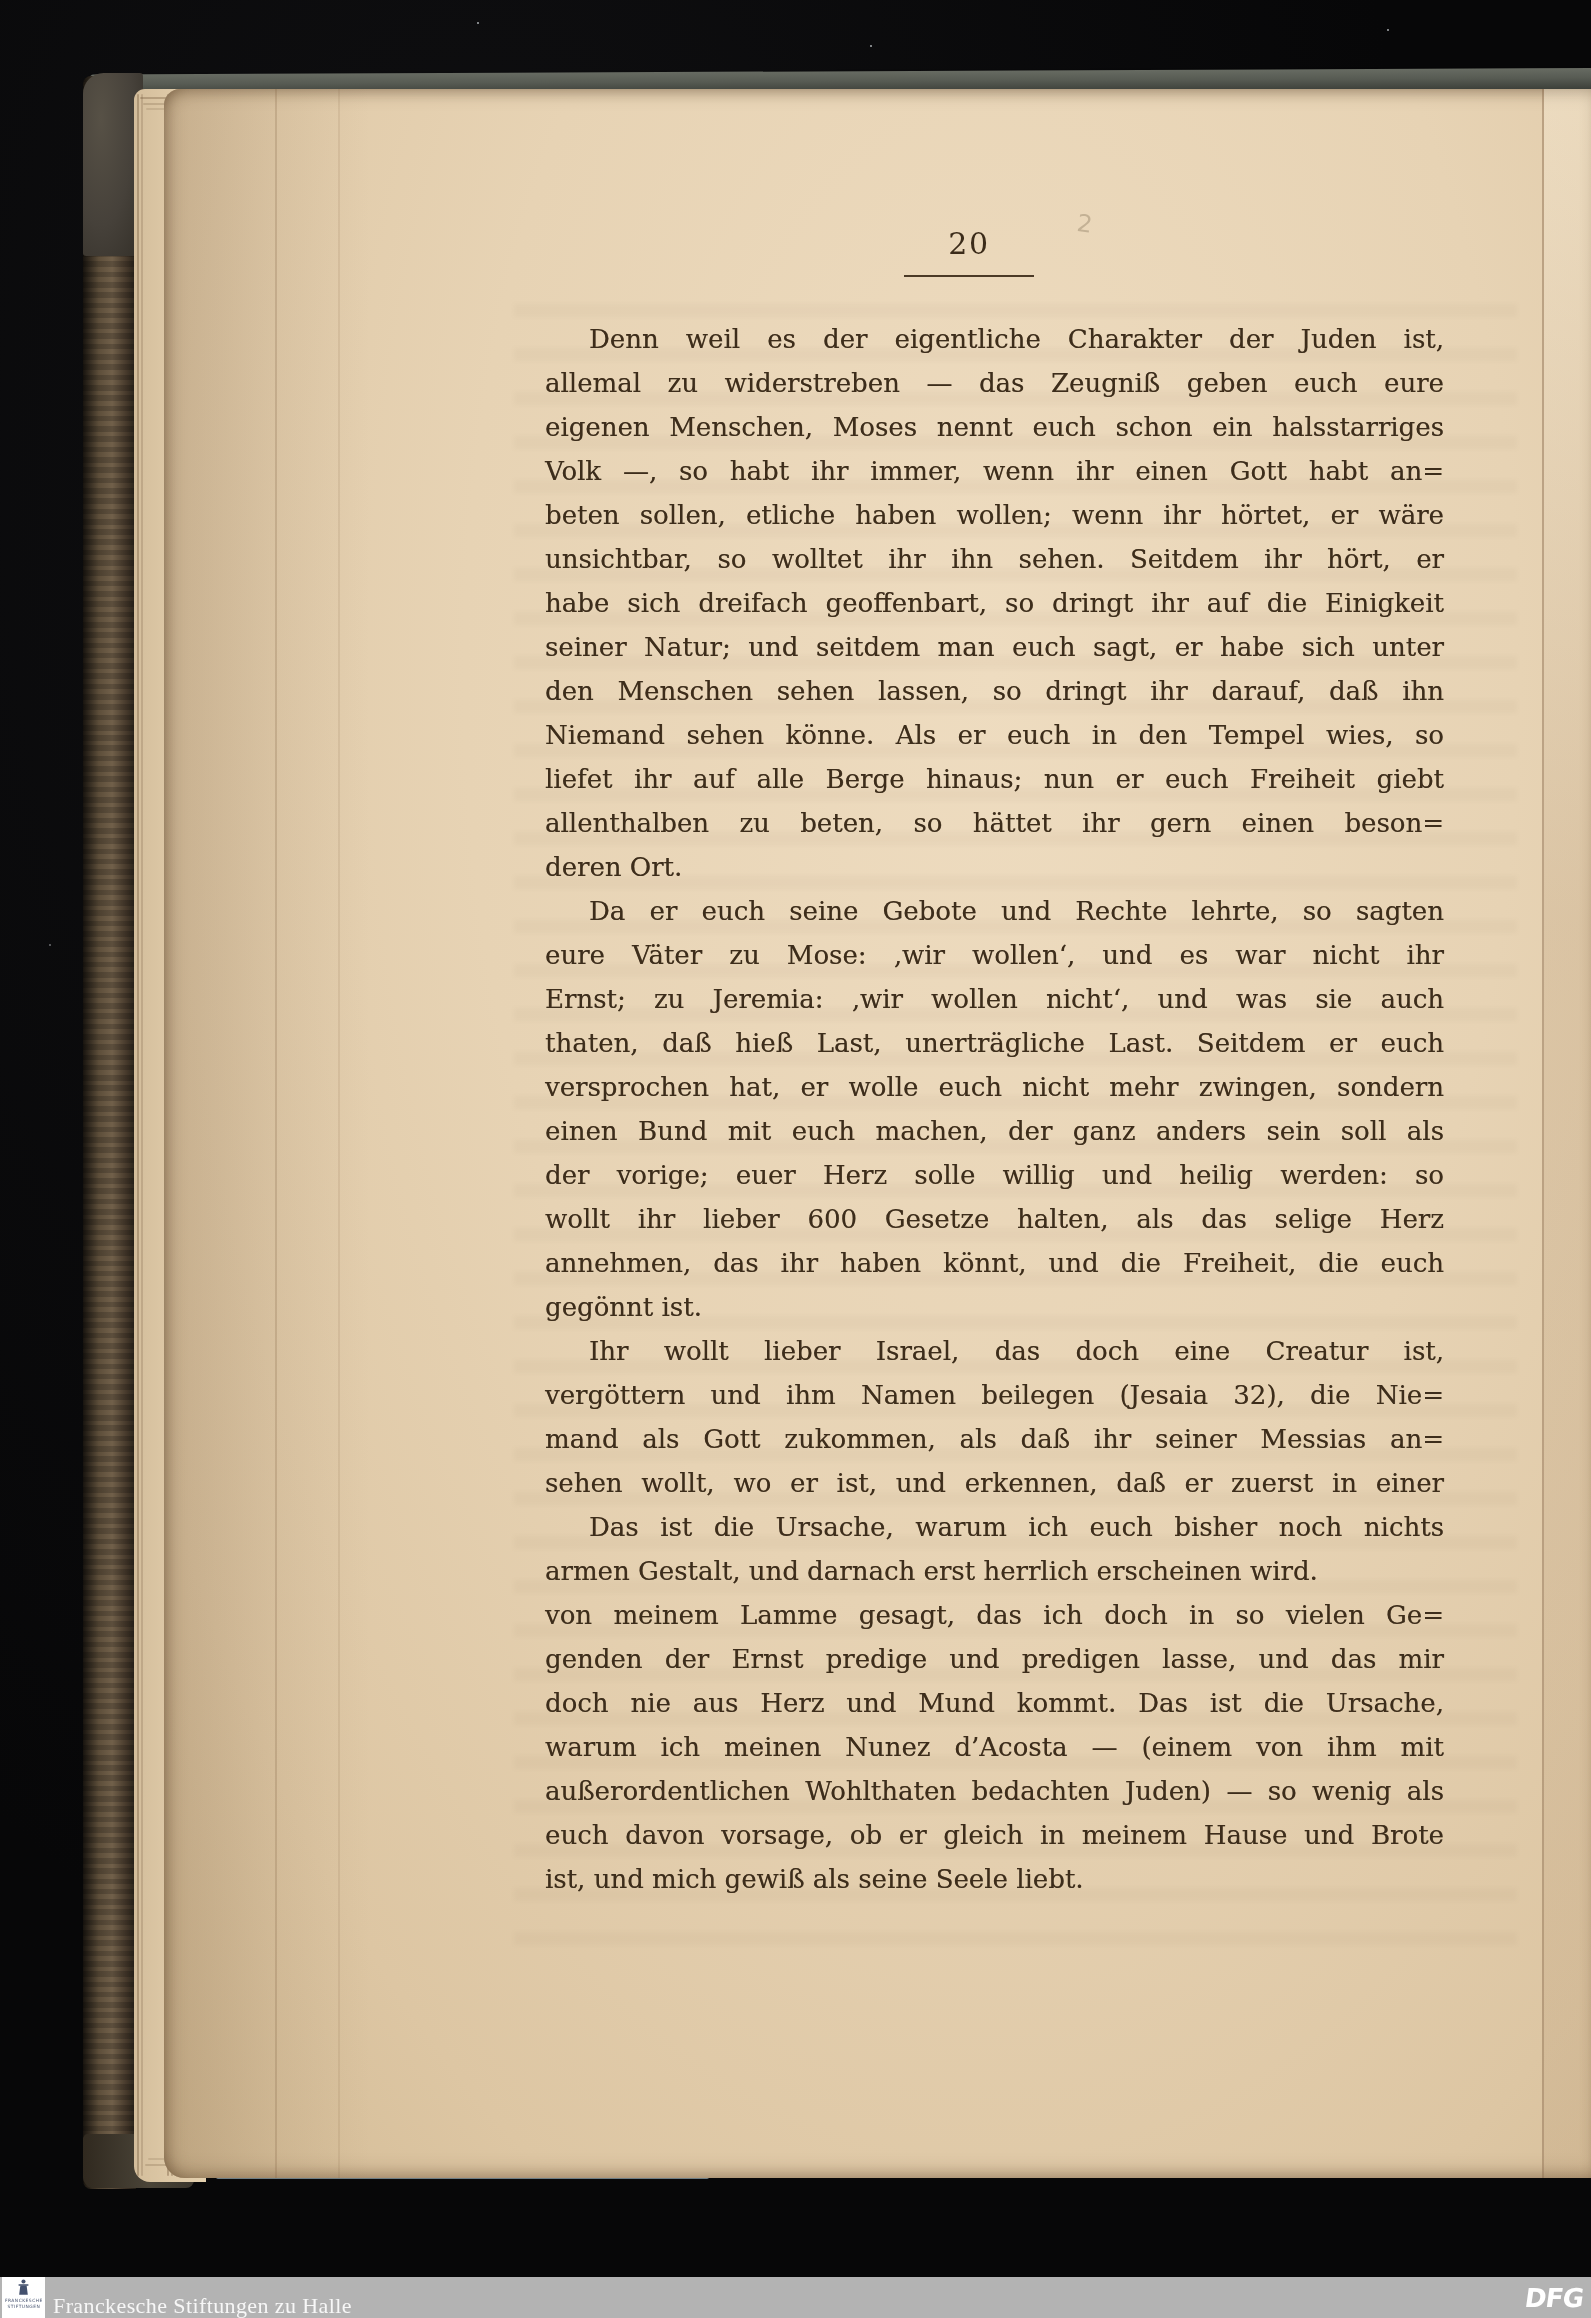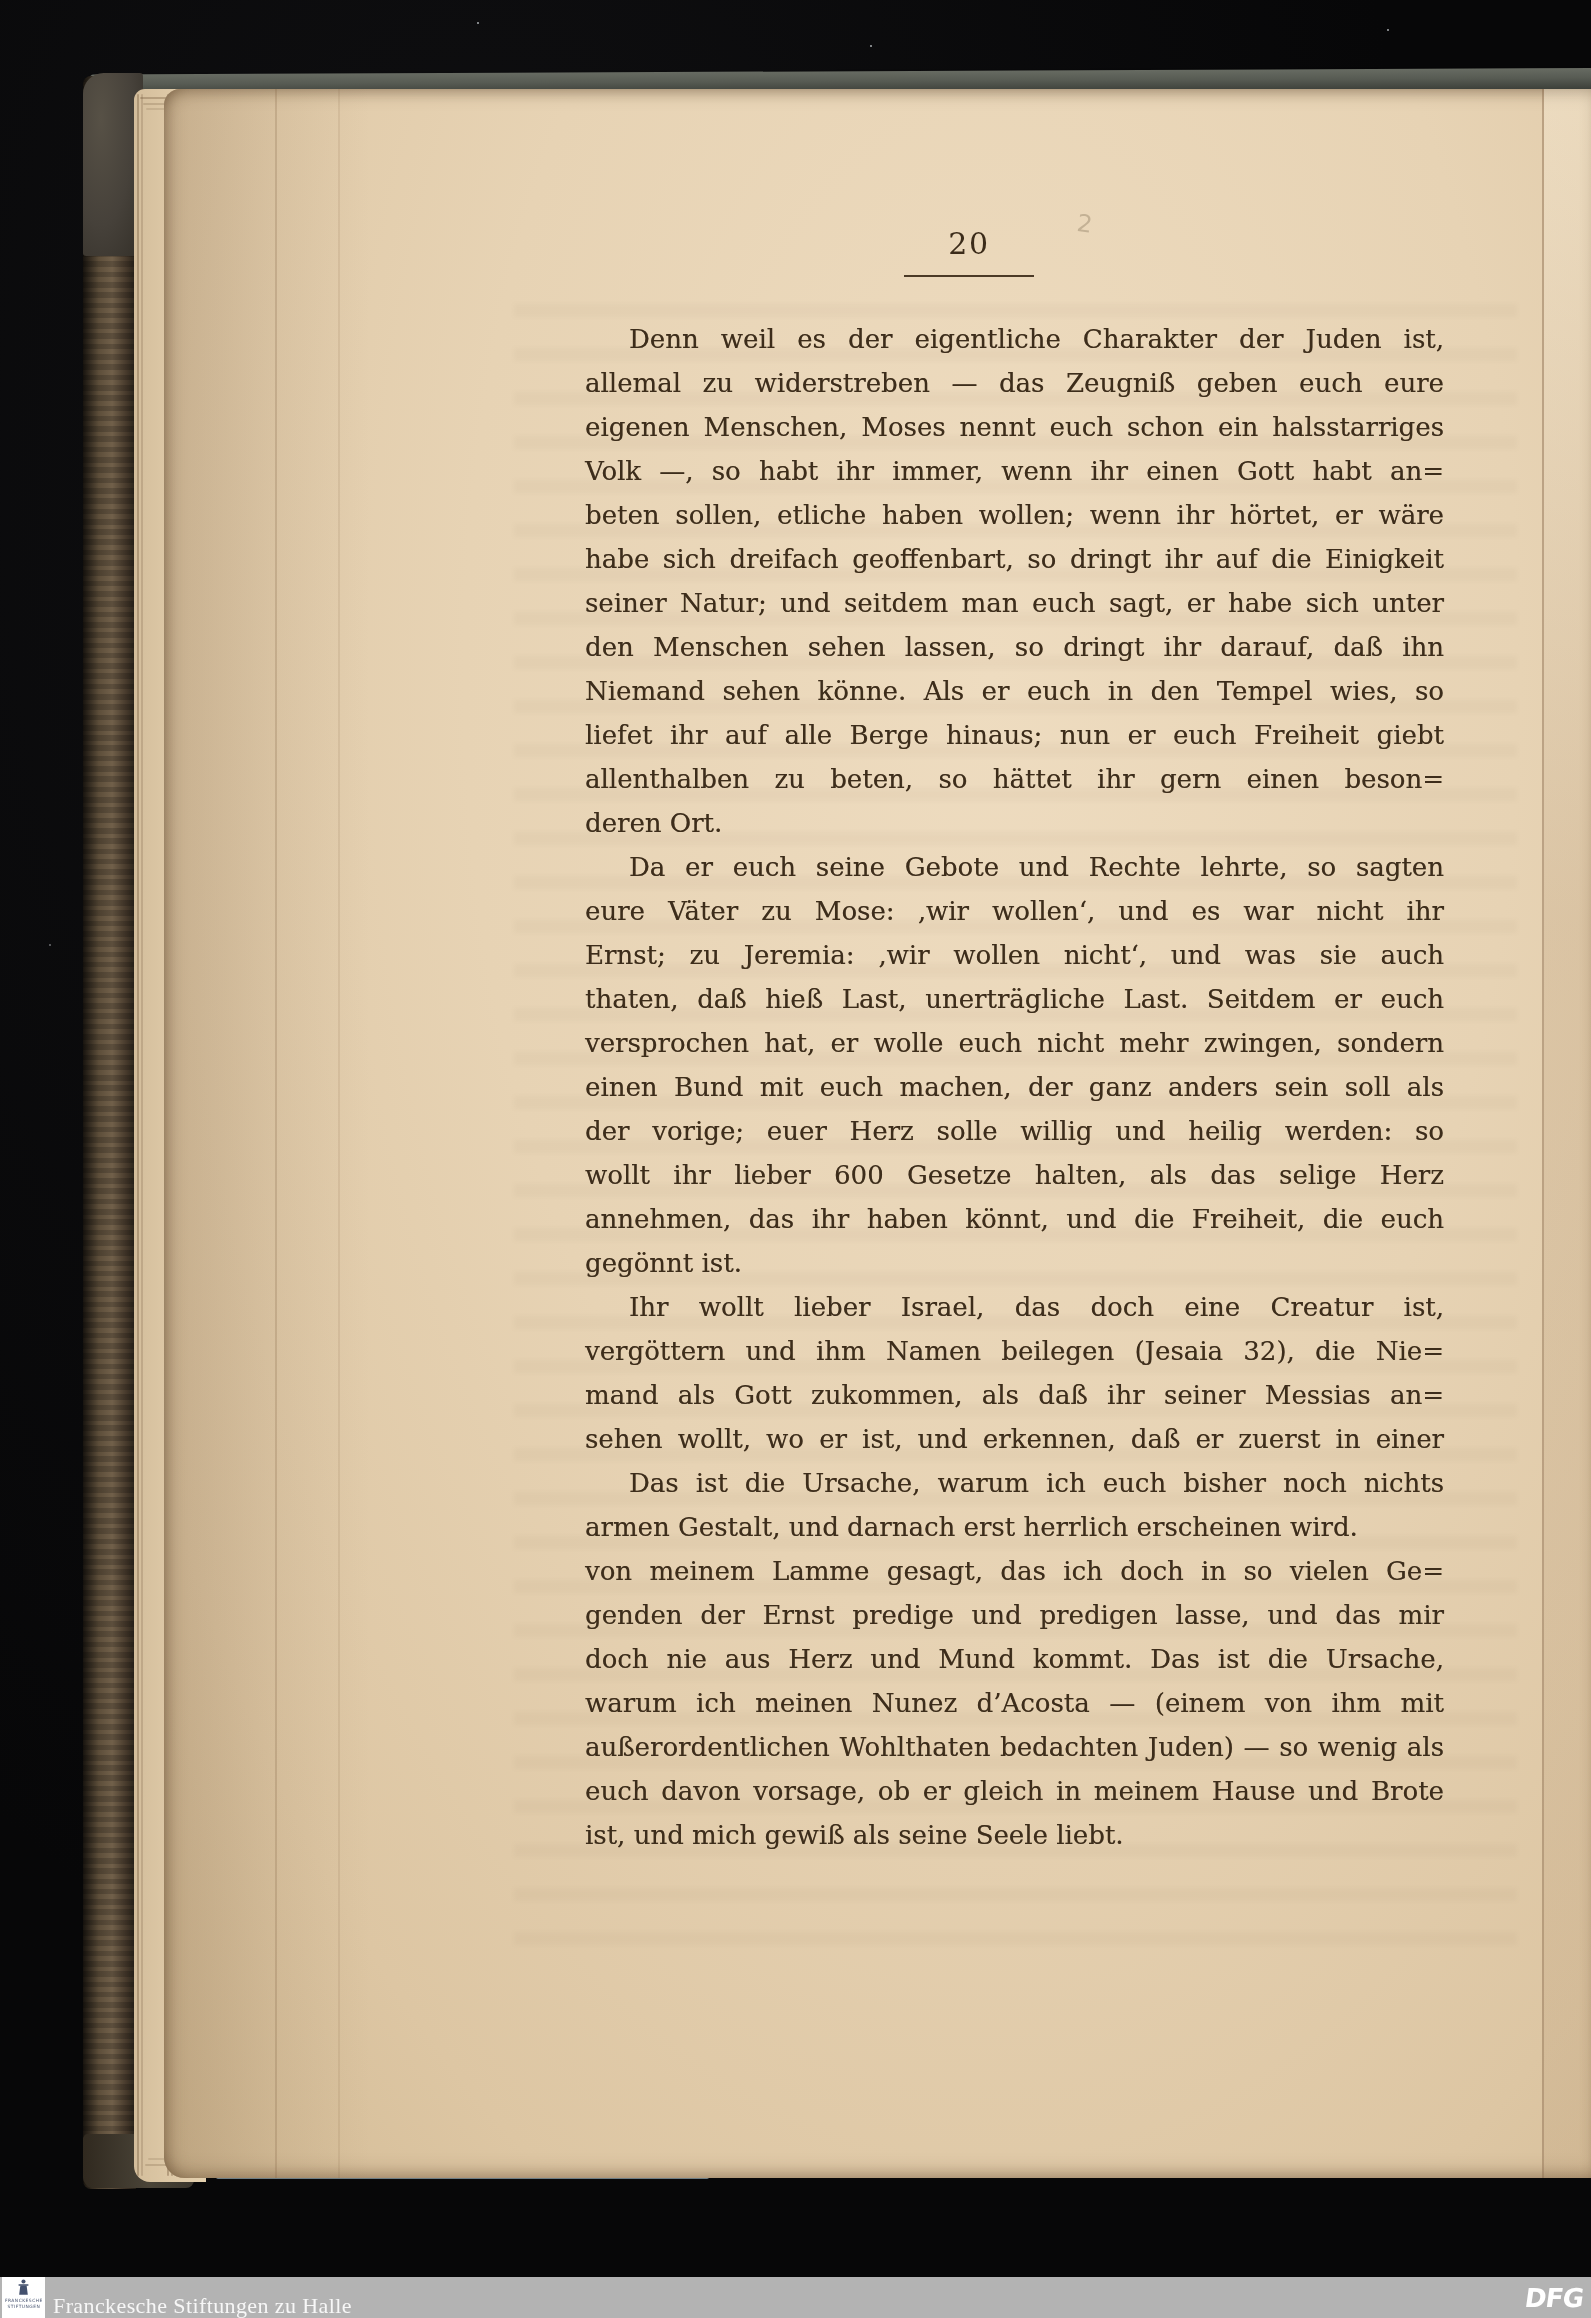--- a/index.html
+++ b/index.html
@@ -106,21 +106,20 @@
   }
   .body-text {
     position: absolute; left: 381px; top: 228px; width: 899px;
     font-size: 26px; color: #3d2d1b;
     text-shadow: 0.2px 0.2px 0 rgba(61,45,27,.55);
   }
   .text-line {
     height: 44px; line-height: 44px;
     text-align: justify; text-align-last: justify;
     white-space: pre-wrap;
-    margin-left: 40px;
   }
   .text-line.first { text-indent: 44px; }
   .text-line.last { text-align-last: left; }
   .pencil-mark {
     position: absolute; left: 913px; top: 121px;
     font-size: 24px; color: #7d6c52; opacity: .35;
     transform: rotate(8deg); font-family: "DejaVu Sans", sans-serif;
   }
 
   
@@ -198,20 +197,21 @@
 
     <div class="page-number">20</div>
     <div class="page-rule"></div>
 
     <div class="body-text">
         <div class="text-line first">Denn weil es der eigentliche Charakter der Juden ist,</div>
         <div class="text-line">allemal zu widerstreben — das Zeugniß geben euch eure</div>
         <div class="text-line">eigenen Menschen, Moses nennt euch schon ein halsstarriges</div>
         <div class="text-line">Volk —, so habt ihr immer, wenn ihr einen Gott habt an=</div>
         <div class="text-line">beten sollen, etliche haben wollen; wenn ihr hörtet, er wäre</div>
+        <div class="text-line">unsichtbar, so wolltet ihr ihn sehen. Seitdem ihr hört, er</div>
         <div class="text-line">habe sich dreifach geoffenbart, so dringt ihr auf die Einigkeit</div>
         <div class="text-line">seiner Natur; und seitdem man euch sagt, er habe sich unter</div>
         <div class="text-line">den Menschen sehen lassen, so dringt ihr darauf, daß ihn</div>
         <div class="text-line">Niemand sehen könne. Als er euch in den Tempel wies, so</div>
         <div class="text-line">liefet ihr auf alle Berge hinaus; nun er euch Freiheit giebt</div>
         <div class="text-line">allenthalben zu beten, so hättet ihr gern einen beson=</div>
         <div class="text-line last">deren Ort.</div>
         <div class="text-line first">Da er euch seine Gebote und Rechte lehrte, so sagten</div>
         <div class="text-line">eure Väter zu Mose: ‚wir wollen‘, und es war nicht ihr</div>
         <div class="text-line">Ernst; zu Jeremia: ‚wir wollen nicht‘, und was sie auch</div>

